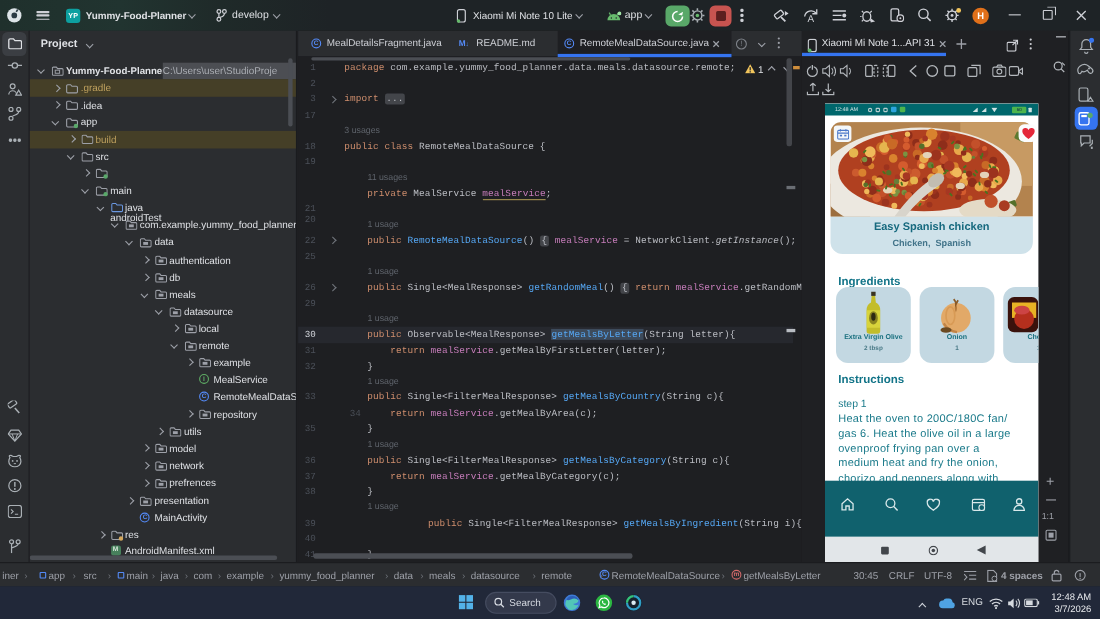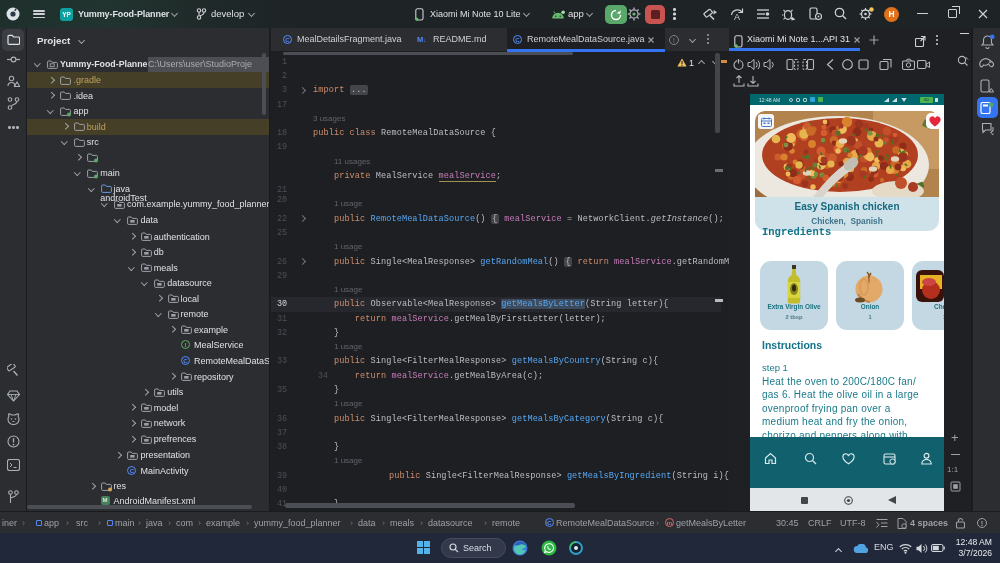--- a/index.html
+++ b/index.html
@@ -382,20 +382,21 @@
         <div class="tab" style="left:256px;">RemoteMealDataSource.java</div>
         <svg class="abs" style="left:376px;top:8px;" width="8" height="8" viewBox="0 0 8 8">
           <path d="M1.5 1.5 L6.5 6.5 M6.5 1.5 L1.5 6.5" stroke="#9da0a8" stroke-width="1.1"></path>
         </svg>
         <div class="abs" style="left:398px;top:6.5px;width:10px;height:10px;border-radius:50%;border:1px solid #7d8188;color:#7d8188;font-size:7px;text-align:center;line-height:10px;">!</div>
         <div class="chev" style="left:419px;top:9px;"></div>
         <div class="abs" style="left:436px;top:6px;width:2.2px;height:2.2px;border-radius:50%;background:#9da0a8;box-shadow:0 4px 0 #9da0a8,0 8px 0 #9da0a8;"></div>
       </div>
       <div class="abs" style="left:12px;top:23.5px;width:290px;height:3px;background:#4b4e54;border-radius:1.5px;"></div>
       <div class="lnum" style="top:26.8px;color:#4b5059;">1</div>
+      <div class="codeline" style="top:26.8px;"><span class="k">package</span> com.example.yummy_food_planner.data.meals.datasource.remote;</div>
       <div class="lnum" style="top:41.0px;color:#4b5059;">2</div>
       <div class="codeline" style="top:41.0px;"></div>
       <div class="lnum" style="top:55.3px;color:#4b5059;">3</div>
       <div class="gfold" style="left:29px;top:59.8px;"></div>
       <div class="codeline" style="top:55.3px;"><span class="k">import</span> <span class="fbox">...</span></div>
       <div class="lnum" style="top:69.6px;color:#4b5059;">17</div>
       <div class="codeline" style="top:69.6px;"></div>
       <div class="hint" style="left:42px;top:83.8px;left:42px;">3 usages</div>
       <div class="lnum" style="top:98.1px;color:#4b5059;">18</div>
       <div class="codeline" style="top:98.1px;"><span class="k">public class</span> RemoteMealDataSource {</div>
@@ -430,20 +431,21 @@
       <div class="lnum" style="top:326.4px;color:#4b5059;">33</div>
       <div class="codeline" style="top:326.4px;">    <span class="k">public</span> Single&lt;FilterMealResponse&gt; <span class="m">getMealsByCountry</span>(String c){</div>
       <div class="lnum" style="top:340.7px;color:#4b5059;margin-left:41px;">34</div>
       <div class="codeline" style="top:340.7px;">        <span class="k">return</span> <span class="f">mealService</span>.getMealByArea(c);</div>
       <div class="lnum" style="top:355.0px;color:#4b5059;">35</div>
       <div class="codeline" style="top:355.0px;">    }</div>
       <div class="hint" style="left:63px;top:369.2px;left:63px;">1 usage</div>
       <div class="lnum" style="top:383.5px;color:#4b5059;">36</div>
       <div class="codeline" style="top:383.5px;">    <span class="k">public</span> Single&lt;FilterMealResponse&gt; <span class="m">getMealsByCategory</span>(String c){</div>
       <div class="lnum" style="top:397.8px;color:#4b5059;">37</div>
+      <div class="codeline" style="top:397.8px;">        <span class="k">return</span> <span class="f">mealService</span>.getMealByCategory(c);</div>
       <div class="lnum" style="top:412.0px;color:#4b5059;">38</div>
       <div class="codeline" style="top:412.0px;">    }</div>
       <div class="hint" style="left:63px;top:426.3px;left:63px;">1 usage</div>
       <div class="lnum" style="top:440.6px;color:#4b5059;">39</div>
       <div class="codeline" style="top:440.6px;text-align:right;">    <span class="k">public</span> Single&lt;FilterMealResponse&gt; <span class="m">getMealsByIngredient</span>(String i){</div>
       <div class="lnum" style="top:454.8px;color:#4b5059;">40</div>
       <div class="lnum" style="top:469.1px;color:#4b5059;">41</div>
       <div class="codeline" style="top:469.1px;">    }</div>
       <svg class="abs" style="left:406px;top:30px;" width="10" height="9" viewBox="0 0 10 9">
         <path d="M5 0.5 L9.6 8.5 H0.4 z" fill="#f2c55c"></path>
@@ -762,21 +764,21 @@
         <rect x="2.5" y="5.5" width="2" height="1.5" fill="#4a77c9"></rect>
         <rect x="6.5" y="5.5" width="2" height="1.5" fill="#4a77c9"></rect>
       </svg>
       <div class="abs" style="left:176px;top:19px;width:17px;height:16px;border-radius:5px;background:#fbfcfd;"></div>
       <svg class="abs" style="left:178.5px;top:21.5px;" width="12" height="11" viewBox="0 0 12 11">
         <path d="M6 10.4 C1.8 7.4 0.4 5.2 0.4 3.4 A2.9 2.9 0 0 1 6 2.2 A2.9 2.9 0 0 1 11.6 3.4 C11.6 5.2 10.2 7.4 6 10.4z" fill="#e4273a"></path>
       </svg>
       <div class="abs" style="left:5px;top:103px;width:184px;height:33.5px;background:#cfe2ea;border-radius:0 0 11px 11px;"></div>
       <div class="abs" style="left:5px;top:107px;width:184px;height:13px;font-size:10px;font-weight:bold;color:#16697e;text-align:center;">Easy Spanish chicken</div>
       <div class="abs" style="left:5px;top:122px;width:184px;height:10px;font-size:8.3px;font-weight:bold;color:#417389;text-align:center;">Chicken, &nbsp;Spanish</div>
-      <div class="abs" style="left:12px;top:132px;font-size:10.5px;font-weight:bold;color:#127488;font-family:Liberation Mono, monospace;">Ingredients</div>
+      <div class="abs" style="left:12px;top:156px;font-size:10.5px;font-weight:bold;color:#127488;">Ingredients</div>
       <div class="abs" style="left:10px;top:167px;width:68px;height:69px;background:#c3d8e2;border-radius:11px;"></div>
       <div class="abs" style="left:10px;top:209px;width:68px;height:8px;font-size:6.4px;font-weight:bold;color:#19707f;text-align:center;white-space:nowrap;">Extra Virgin Olive</div>
       <div class="abs" style="left:10px;top:220px;width:68px;height:7px;font-size:5.8px;font-weight:bold;color:#4a7a87;text-align:center;">2 tbsp</div>
       <div class="abs" style="left:86px;top:167px;width:68px;height:69px;background:#c3d8e2;border-radius:11px;"></div>
       <div class="abs" style="left:86px;top:209px;width:68px;height:8px;font-size:6.4px;font-weight:bold;color:#19707f;text-align:center;white-space:nowrap;">Onion</div>
       <div class="abs" style="left:86px;top:220px;width:68px;height:7px;font-size:5.8px;font-weight:bold;color:#4a7a87;text-align:center;">1</div>
       <div class="abs" style="left:162px;top:167px;width:68px;height:69px;background:#c3d8e2;border-radius:11px;"></div>
       <div class="abs" style="left:162px;top:209px;width:68px;height:8px;font-size:6.4px;font-weight:bold;color:#19707f;text-align:center;white-space:nowrap;">Chorizo</div>
       <div class="abs" style="left:162px;top:220px;width:68px;height:7px;font-size:5.8px;font-weight:bold;color:#4a7a87;text-align:center;">15</div>
       <svg class="abs" style="left:34px;top:171px;" width="20" height="40" viewBox="0 0 20 40">

